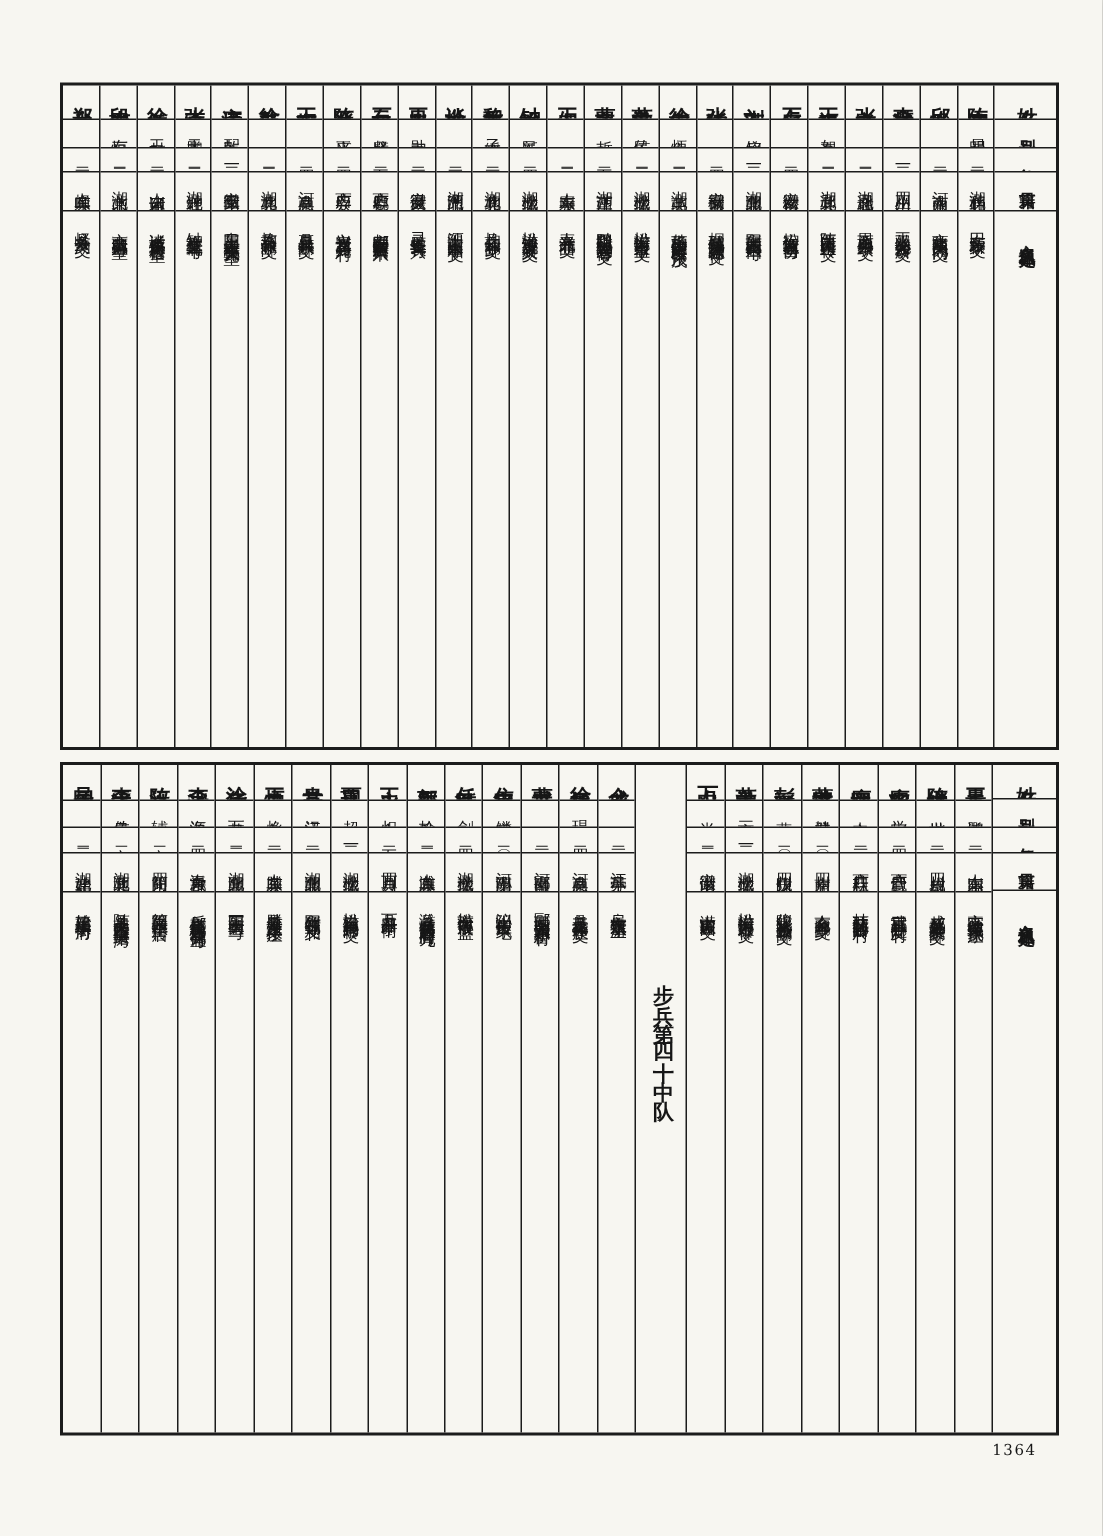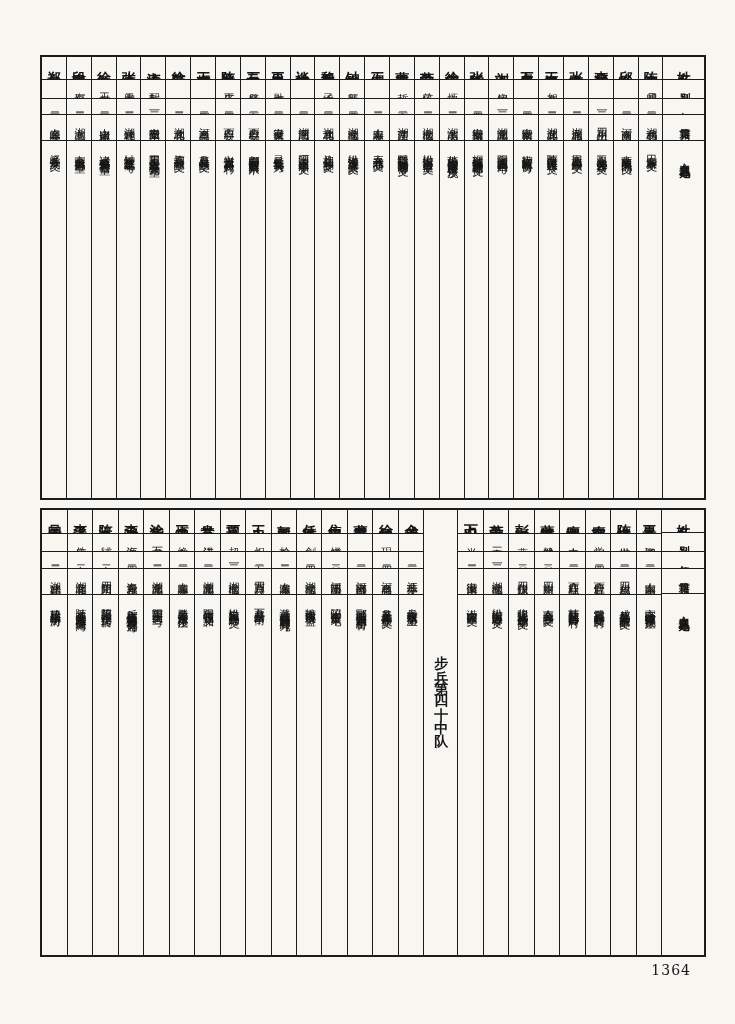--- a/index.html
+++ b/index.html
@@ -40,21 +40,21 @@
   
   .col.header .cell{justify-content:center;}
   .hdr-name{font-size:14px;font-weight:bold;letter-spacing:16px;}
   .hdr-alias{font-size:13px;font-weight:bold;letter-spacing:3px;}
   .hdr-age{font-size:13px;font-weight:bold;letter-spacing:2px;}
   .hdr-native{font-size:13px;font-weight:bold;letter-spacing:18px;}
   .hdr-address{font-size:14px;font-weight:bold;letter-spacing:30px;padding-top:8px;}
   
   .unit-text{font-size:14px;font-weight:bold;letter-spacing:13px;padding-top:135px;}
   .page-number{
-    position:absolute;right:44px;top:962px;font-size:14px;
+    position:absolute;right:44px;top:962px;font-size:10px;
     font-family:"DejaVu Serif",serif;letter-spacing:1px;
   }
 </style>
 </head>
 <body>
 
 <div class="page">
 
   <section class="tbl" id="table-0">
     <div class="col header">

